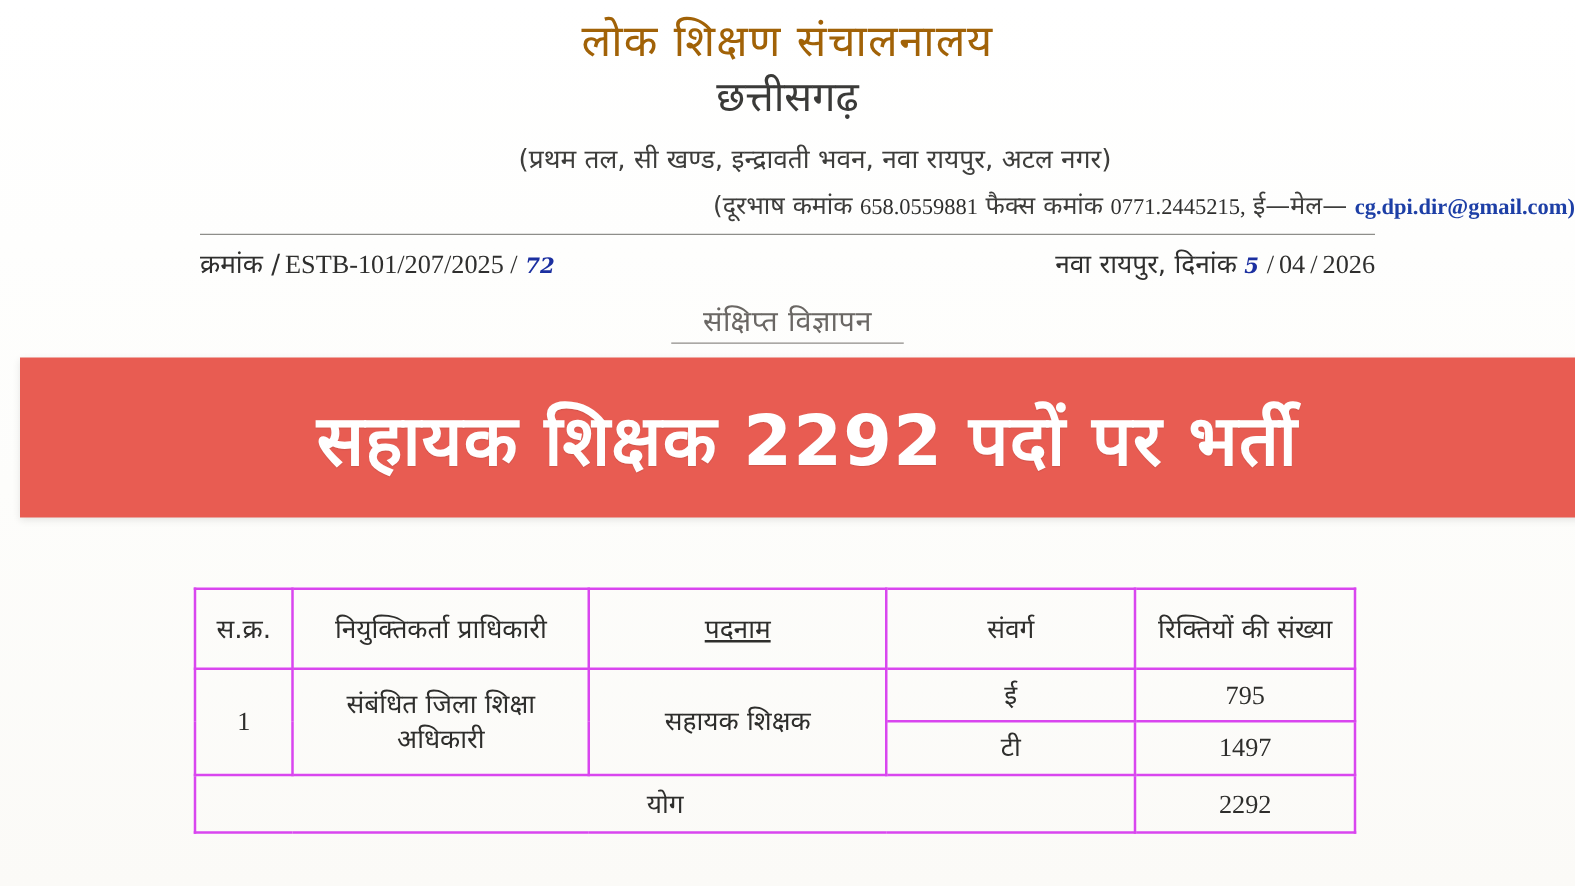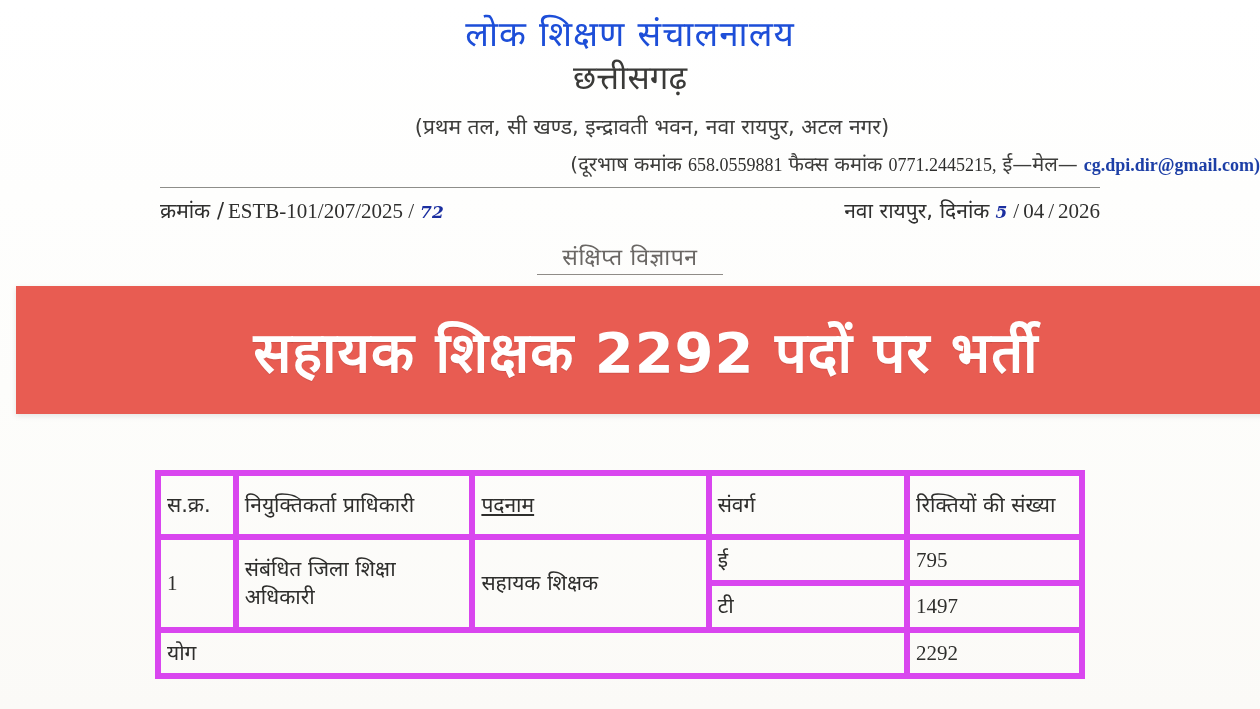--- a/index.html
+++ b/index.html
@@ -34,21 +34,21 @@
 
   
   .letterhead {
     text-align: center;
     padding-top: 14px;
   }
   .office-name {
     font-family: "DejaVu Sans", sans-serif;
     font-size: 35px;
     letter-spacing: 1px;
-    color: #1d4ed8;
+    color: #a16207;
     font-weight: 400;
     line-height: 1.18;
   }
   .office-state {
     font-family: "DejaVu Sans", sans-serif;
     font-size: 33px;
     color: #3a3a38;
     margin-top: 4px;
     line-height: 1.15;
   }
@@ -186,22 +186,22 @@
   }
   table.vacancy {
     border-collapse: collapse;
     width: 100%;
     font-family: "DejaVu Sans", sans-serif;
     color: #2e2e2c;
     background: transparent;
   }
   table.vacancy th,
   table.vacancy td {
-    border: 6px solid #d946ef;
-    text-align: left;
+    border: 2px solid #d946ef;
+    text-align: center;
     vertical-align: middle;
     font-weight: normal;
     padding: 6px 6px;
     line-height: 1.35;
   }
   table.vacancy th {
     font-size: 21px;
     height: 64px;
   }
   table.vacancy td {

